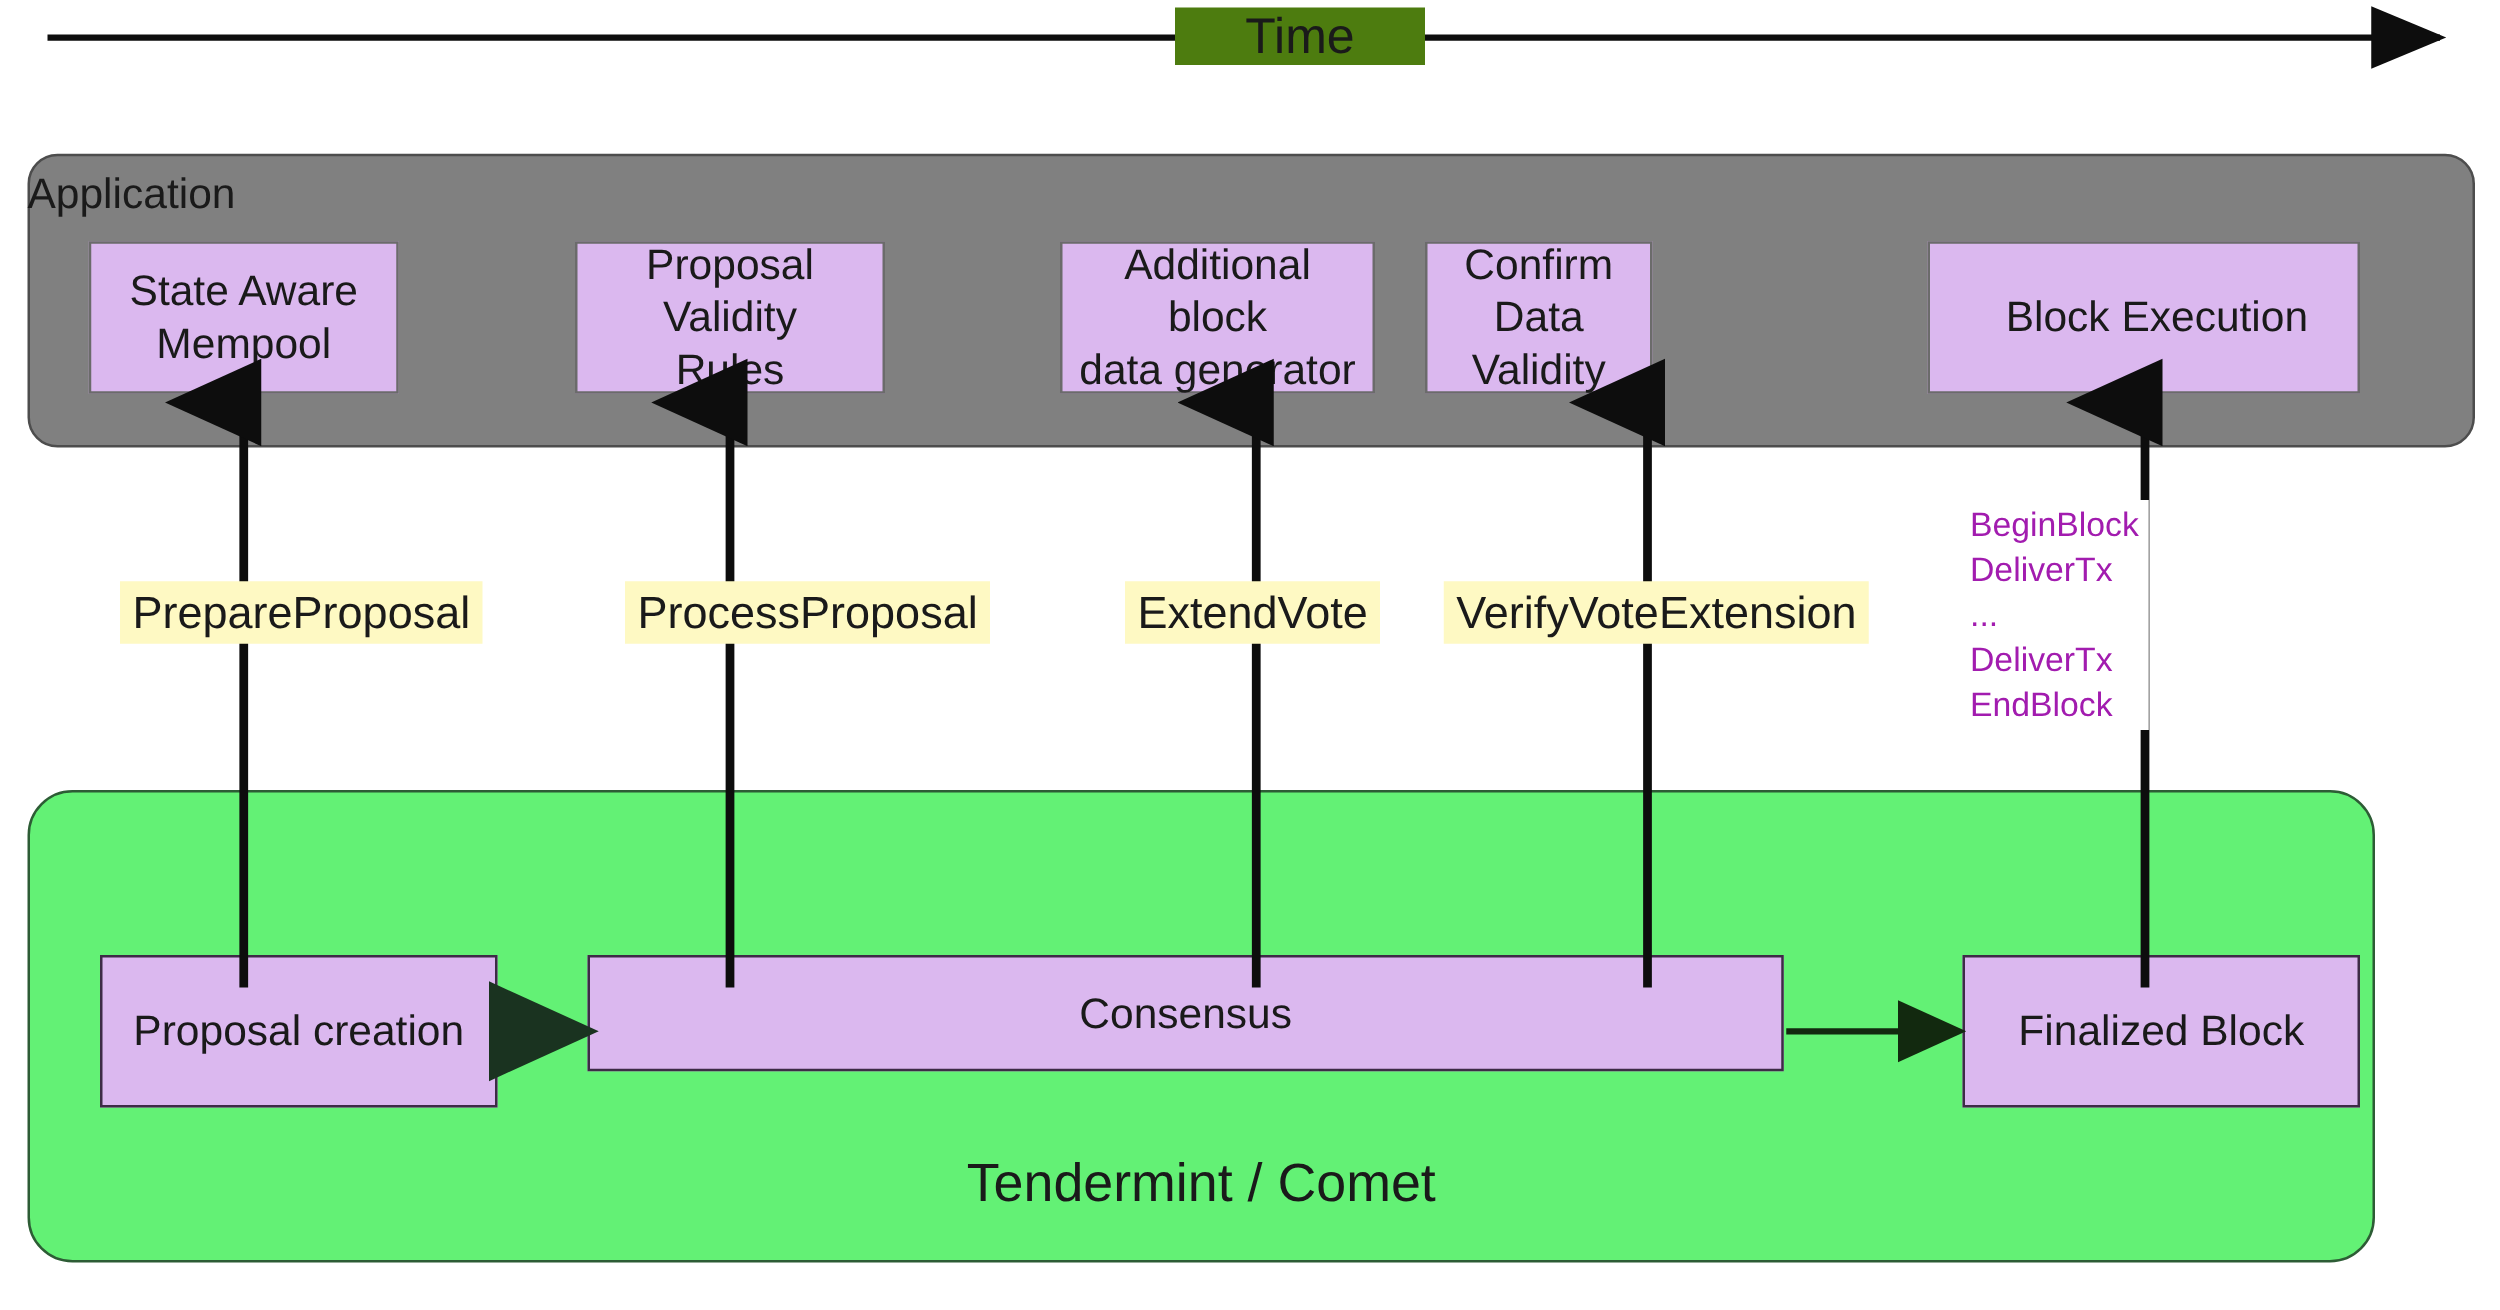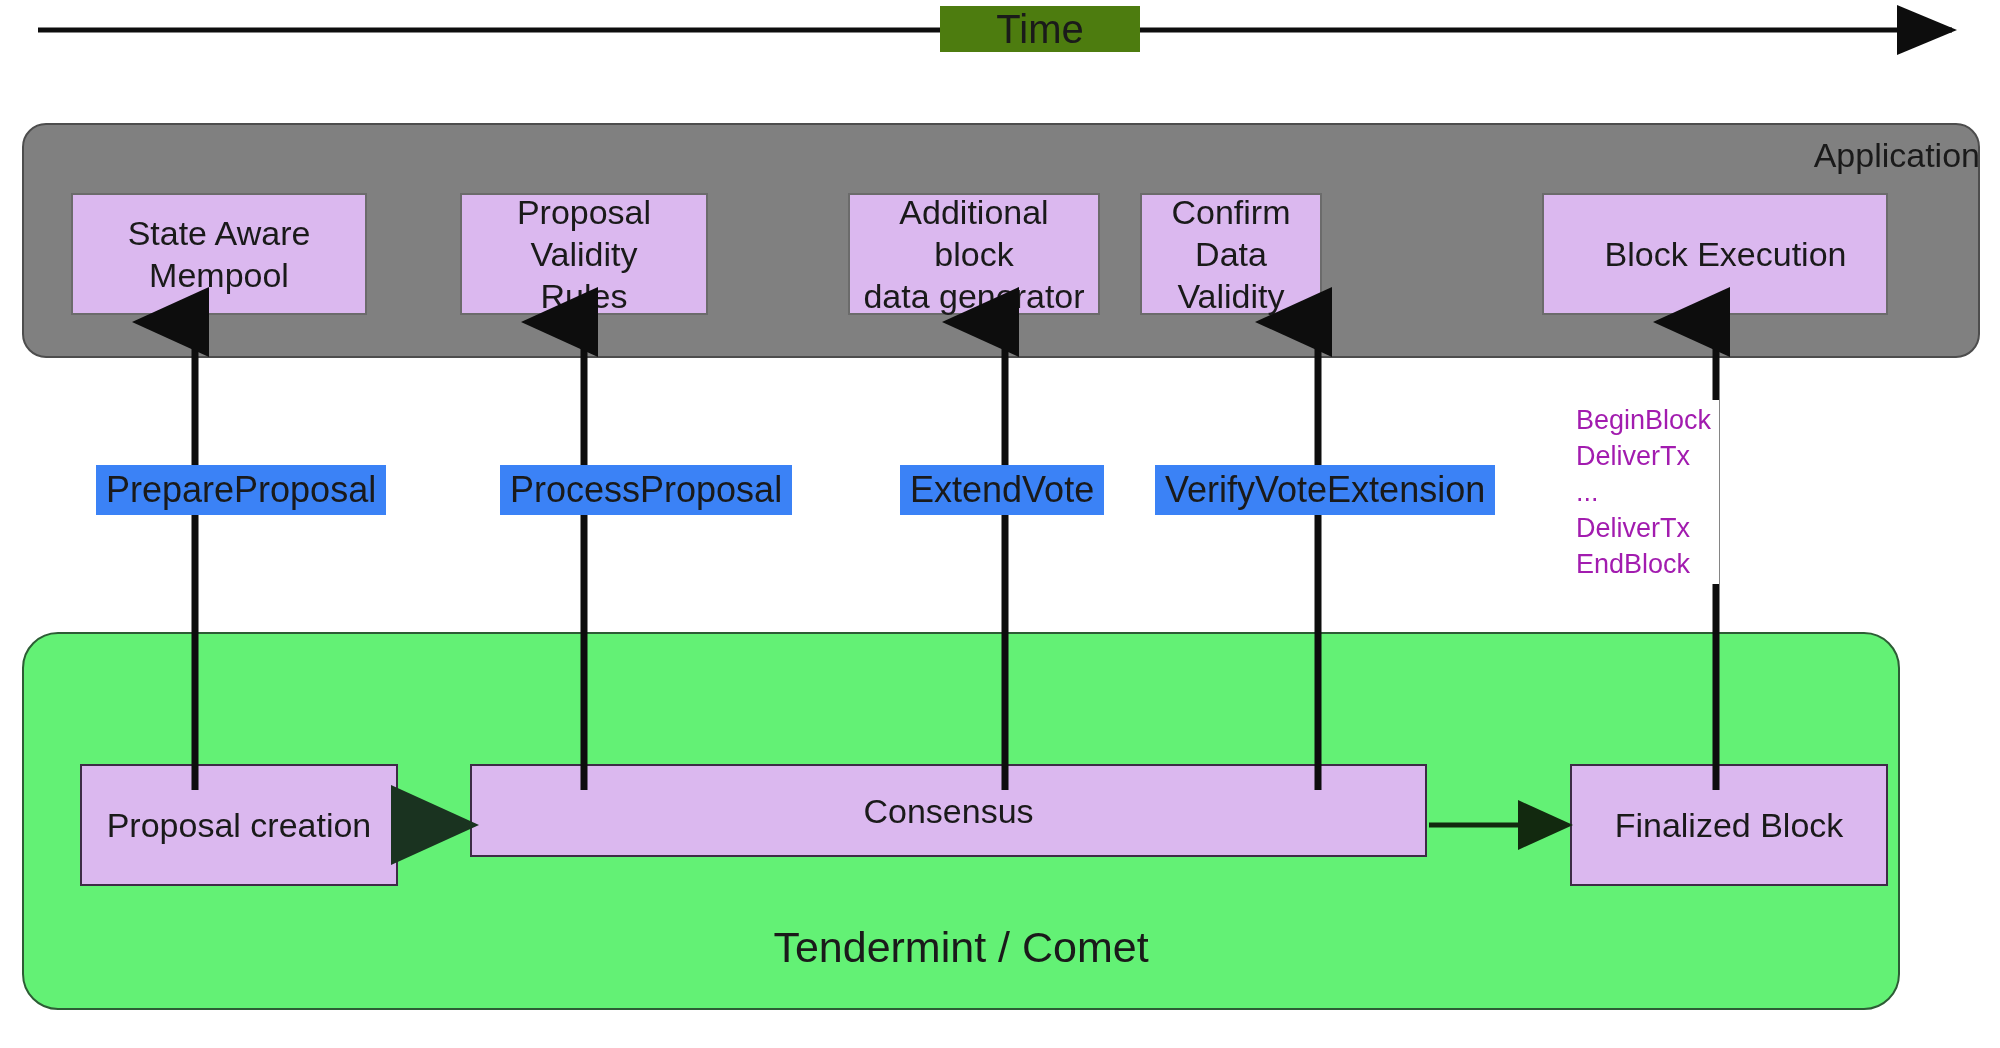--- a/index.html
+++ b/index.html
@@ -16,34 +16,34 @@
     font-size:40px;color:#1a1a1a;background:#4d7c0f;line-height:46px;z-index:3;
   }
 
   
   #app-band{
     left:22px;top:123px;width:1958px;height:235px;
     background:#808080;border:2px solid #4d4d4d;border-radius:24px;
     box-sizing:border-box;
   }
   #app-title{
-    left:22px;top:133px;width:1958px;text-align:right;
+    left:22px;top:133px;width:1958px;text-align:left;
     font-size:34px;color:#1a1a1a;line-height:44px;
   }
 
   
   .pbox{
     background:#dbb8ef;border:2px solid #3d2b46;box-sizing:border-box;
     display:flex;align-items:center;justify-content:center;text-align:center;
     font-size:34px;color:#1a1a1a;line-height:42px;padding:2px 6px;
   }
   .pbox.light-border{border:2px solid #6b6b6b;}
 
   
-  #box-mempool      {left:71px;  top:193px; width:296px; height:122px;}
+  #box-mempool      {left:71px;  top:193px; width:248px; height:122px;}
   #box-validity     {left:460px; top:193px; width:248px; height:122px;}
   #box-datagen      {left:848px; top:193px; width:252px; height:122px;}
   #box-confirm      {left:1140px;top:193px; width:182px; height:122px;}
   #box-blockexec    {left:1542px;top:193px; width:346px; height:122px;padding-left:27px;}
 
   
   #tm-band{
     left:22px;top:632px;width:1878px;height:378px;
     background:#63f175;border:2px solid #2d5c35;border-radius:36px;
     box-sizing:border-box;
@@ -54,21 +54,21 @@
   }
 
   
   #box-proposal   {left:80px;  top:764px; width:318px; height:122px;}
   #box-consensus  {left:470px; top:764px; width:957px; height:93px;}
   #box-finalized  {left:1570px;top:764px; width:318px; height:122px;}
 
   
   .vlabel{
     font-size:36px;color:#1a1a1a;line-height:46px;white-space:nowrap;
-    background:#3b82f6;padding:2px 10px;z-index:4;
+    background:#fef9c3;padding:2px 10px;z-index:4;
   }
   #lbl-prepare {left:96px;  top:465px;}
   #lbl-process {left:500px; top:465px;}
   #lbl-extend  {left:900px; top:465px;}
   #lbl-verify  {left:1155px;top:465px;}
 
   #lbl-beginblock{
     left:1568px;top:400px;font-size:27px;line-height:36px;color:#a21caf;
     background:#ffffff;padding:2px 8px;z-index:4;white-space:pre-line;
   }

